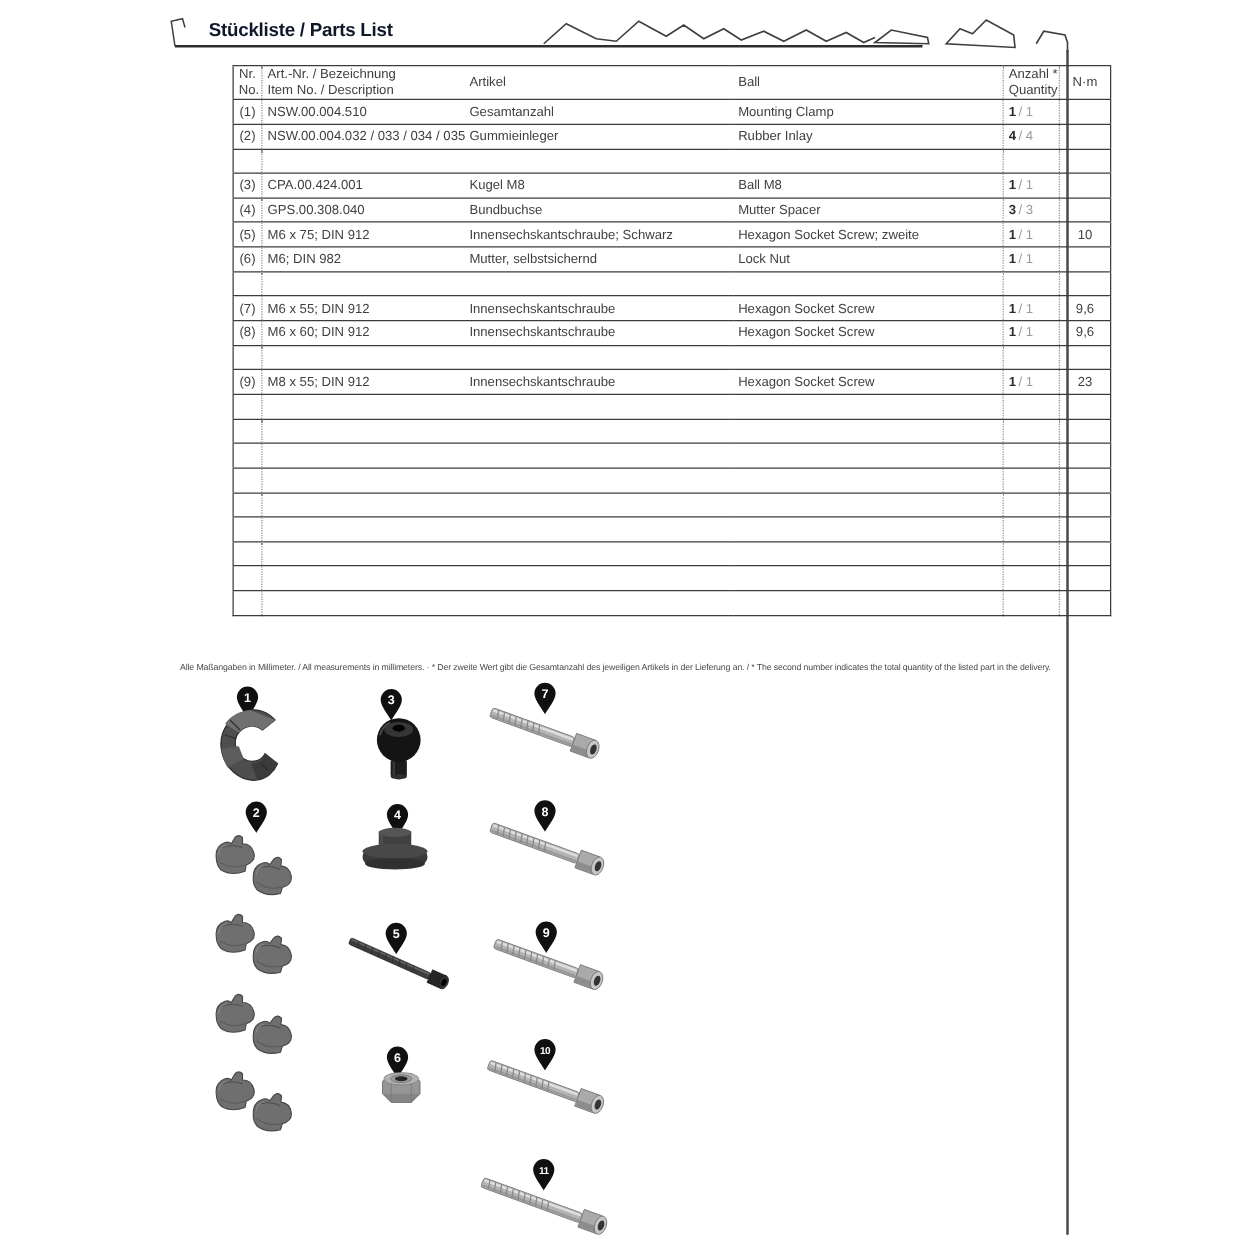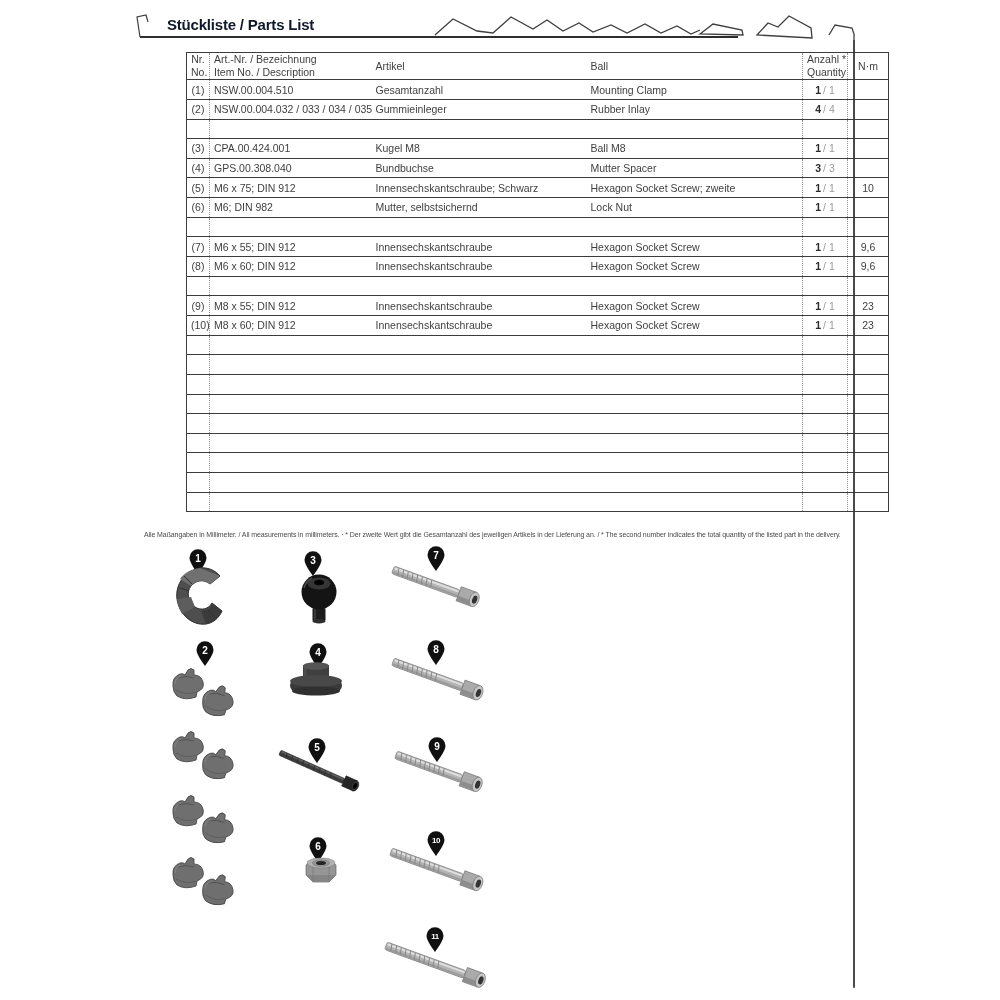--- a/index.html
+++ b/index.html
@@ -12,21 +12,21 @@
 
   
   .tablewrap{position:absolute;left:144px;top:52px;margin-left:42px;}
   table.parts{border-collapse:collapse;table-layout:fixed;width:702px;border:1.6px solid #3c3c3c;}
   table.parts td{border-top:1px solid #3c3c3c;padding:0 4px;font-size:10.5px;color:#3f3f3f;
     white-space:nowrap;overflow:hidden;vertical-align:middle;}
   thead tr{height:23px;}
   tbody tr{height:19.65px;}
   thead td{border-bottom:1.4px solid #3c3c3c;border-top:none;}
   .c-nr{text-align:center;border-right:1px dotted #909090;padding:0 1px;}
-  .c-qty{text-align:center;border-left:1px dotted #909090;border-right:1px dotted #909090;}
+  .c-qty{border-left:1px dotted #909090;border-right:1px dotted #909090;}
   .c-nm{text-align:center;color:#555;}
   .hdr-sm{font-size:7.2px;line-height:1.25;color:#555;}
   .hdr-sm div{white-space:nowrap;}
   .hdr-lg{font-size:11px;color:#3f3f3f;}
   .q1{font-weight:bold;color:#2b2b2b;margin-right:2px;}
   .q2{color:#9a9a9a;}
   .footnote{position:absolute;left:144px;top:531px;width:712px;font-size:7px;letter-spacing:-0.1px;
     color:#4a4a4a;white-space:nowrap;}
 
   
@@ -174,28 +174,20 @@
           </tr>
           <tr>
             <td class="c-nr">(9)</td>
             <td class="c-artnr">M8 x 55; DIN 912</td>
             <td class="c-artikel">Innensechskantschraube</td>
             <td class="c-part">Hexagon Socket Screw</td>
             <td class="c-qty"><span class="q1">1</span><span class="q2">/ 1</span></td>
             <td class="c-nm">23</td>
           </tr>
           <tr>
-            <td class="c-nr">(10)</td>
-            <td class="c-artnr">M8 x 60; DIN 912</td>
-            <td class="c-artikel">Innensechskantschraube</td>
-            <td class="c-part">Hexagon Socket Screw</td>
-            <td class="c-qty"><span class="q1">1</span><span class="q2">/ 1</span></td>
-            <td class="c-nm">23</td>
-          </tr>
-          <tr>
             <td class="c-nr"></td>
             <td class="c-artnr"></td>
             <td class="c-artikel"></td>
             <td class="c-part"></td>
             <td class="c-qty"><span class="q1"></span><span class="q2"></span></td>
             <td class="c-nm"></td>
           </tr>
           <tr>
             <td class="c-nr"></td>
             <td class="c-artnr"></td>

